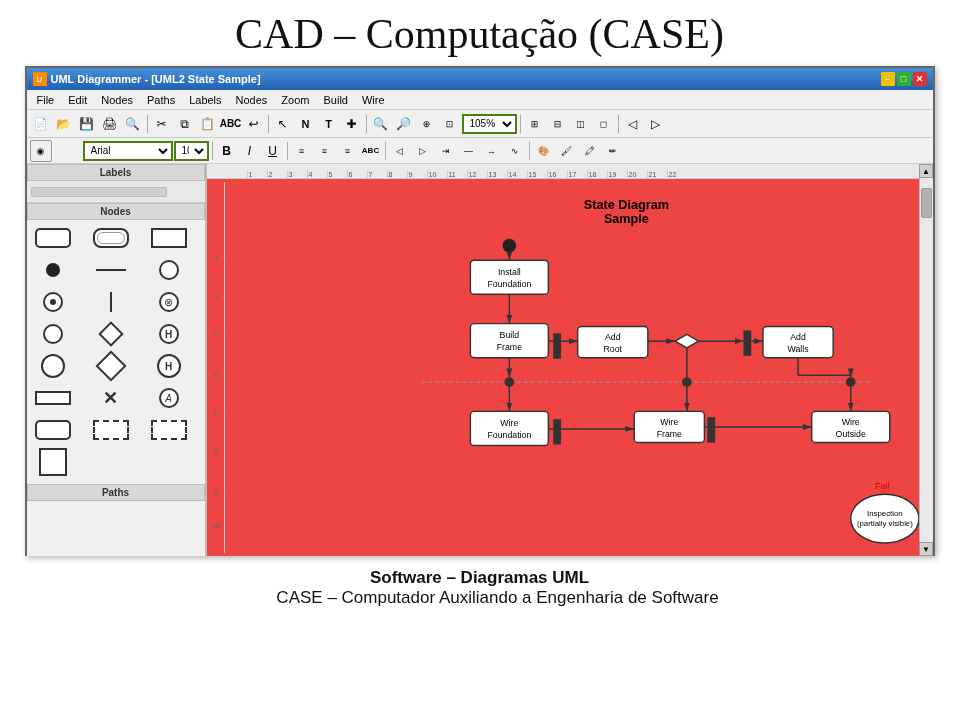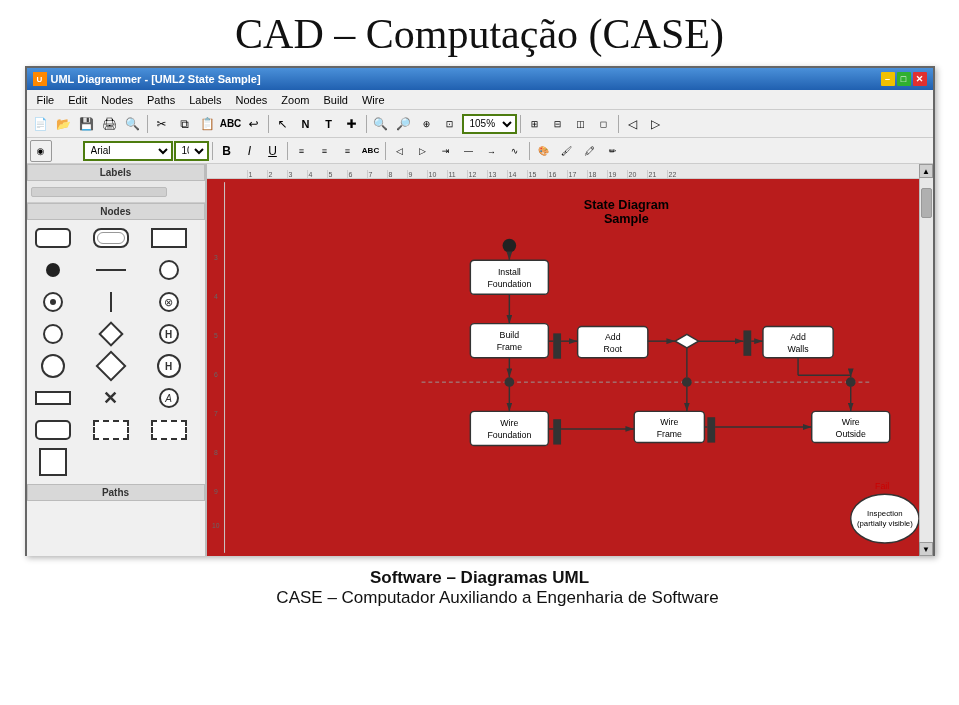--- a/index.html
+++ b/index.html
@@ -219,21 +219,21 @@
       display: flex;
       align-items: flex-end;
       font-size: 7px;
       padding-left: 1px;
     }
 
     .diagram-content {
       position: relative;
       width: 100%;
       height: calc(100% - 15px);
-      background: #b91c1c;
+      background: #ef4444;
       overflow: hidden;
     }
 
     
     .uml-svg {
       position: absolute;
       top: 0;
       left: 0;
       width: 100%;
       height: 100%;

